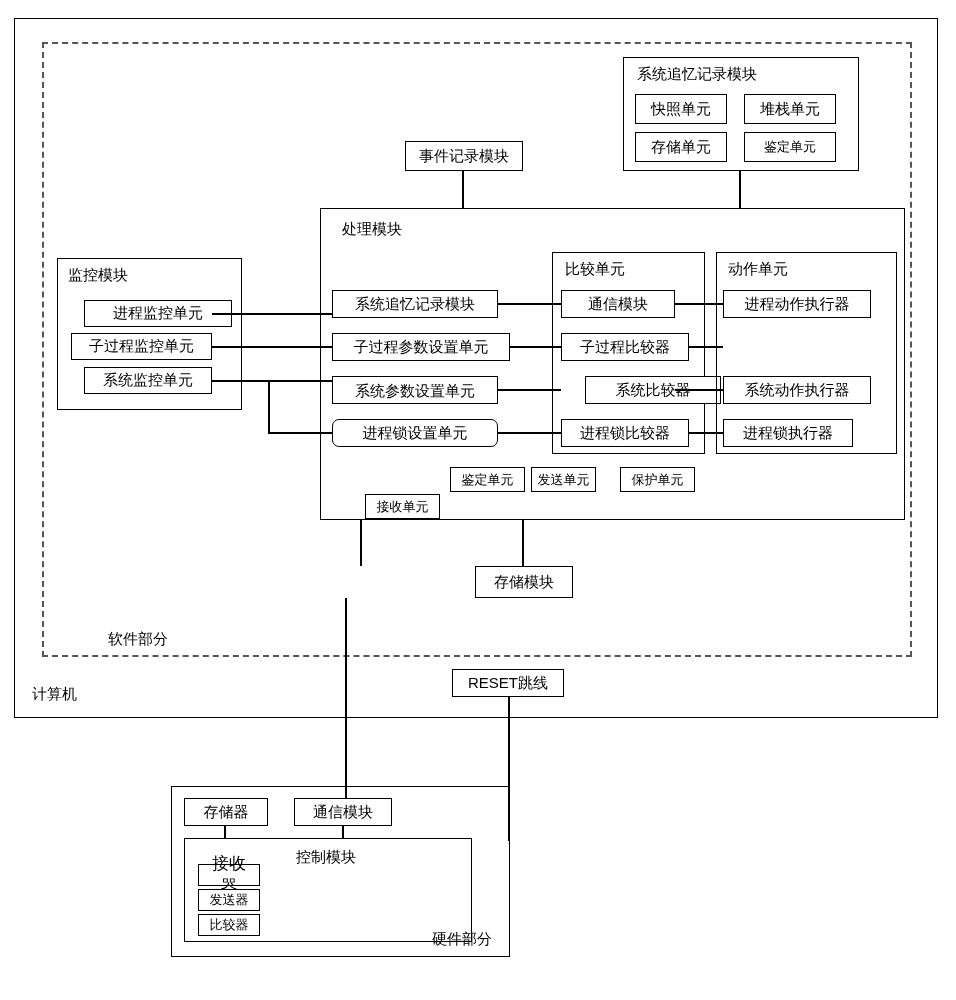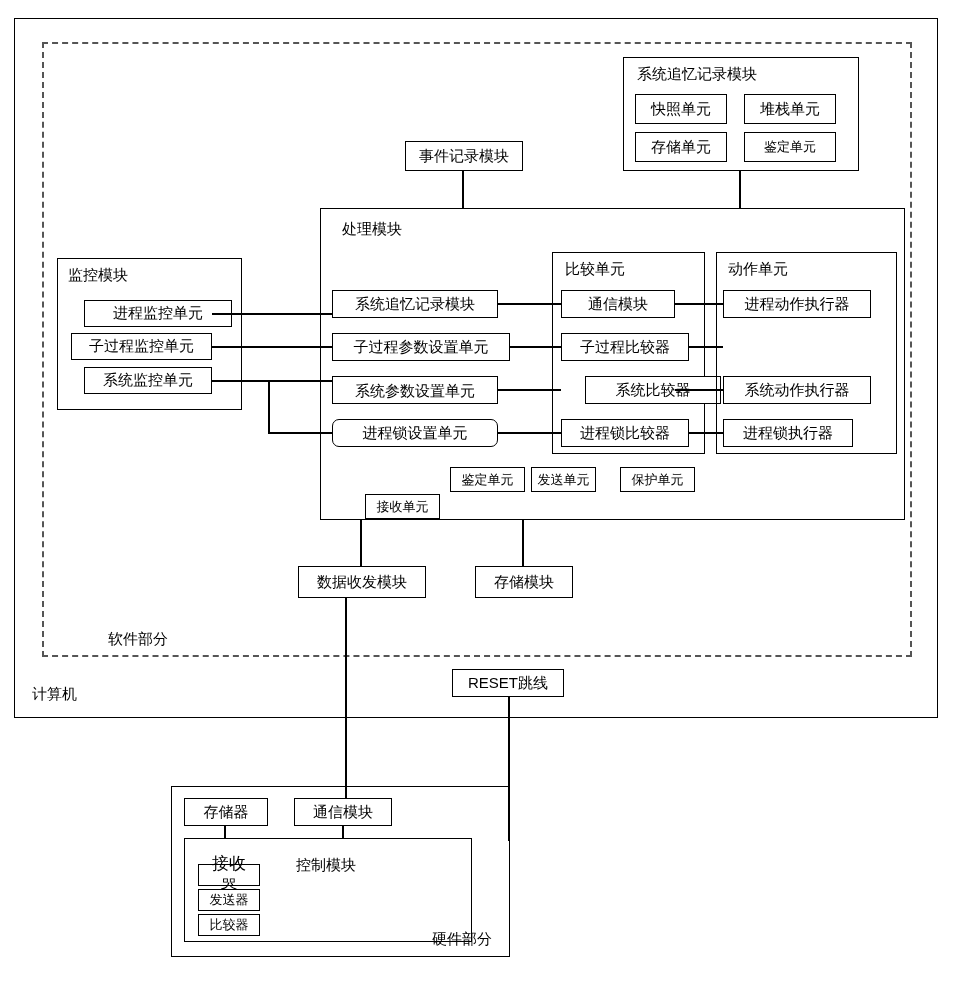--- a/index.html
+++ b/index.html
@@ -103,43 +103,40 @@
 <div class="box" style="left:450px; top:467px; width:75px; height:25px; font-size:13px;">
       <span>鉴定单元</span>
     </div>
 <div class="box" style="left:531px; top:467px; width:65px; height:25px; font-size:13px;">
       <span>发送单元</span>
     </div>
 <div class="box" style="left:620px; top:467px; width:75px; height:25px; font-size:13px;">
       <span>保护单元</span>
     </div>
 
-<div class="box" style="left:298px; top:566px; width:128px; height:32px;">
-      <span>数据收发模块</span>
-    </div>
 <div class="box" style="left:475px; top:566px; width:98px; height:32px;">
       <span>存储模块</span>
     </div>
 
 <div class="box" style="left:452px; top:669px; width:112px; height:28px;">
       <span>RESET跳线</span>
     </div>
 
 <div class="solid" style="left:171px; top:786px; width:339px; height:171px;"></div>
 <div class="label" style="left:432px; top:930px;">硬件部分</div>
 
 <div class="box" style="left:184px; top:798px; width:84px; height:28px;">
       <span>存储器</span>
     </div>
 <div class="box" style="left:294px; top:798px; width:98px; height:28px;">
       <span>通信模块</span>
     </div>
 
 <div class="solid" style="left:184px; top:838px; width:288px; height:104px;"></div>
-<div class="label" style="left:296px; top:848px;margin-top:8px;">控制模块</div>
+<div class="label" style="left:296px; top:848px;">控制模块</div>
 <div class="box" style="left:198px; top:864px; width:62px; height:22px; font-size:17px;">
       <span>接收器</span>
     </div>
 <div class="box" style="left:198px; top:889px; width:62px; height:22px; font-size:13px;">
       <span>发送器</span>
     </div>
 <div class="box" style="left:198px; top:914px; width:62px; height:22px; font-size:13px;">
       <span>比较器</span>
     </div>
 

